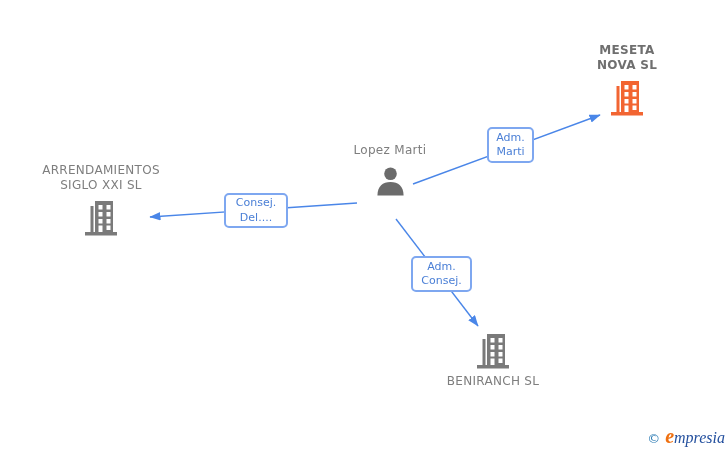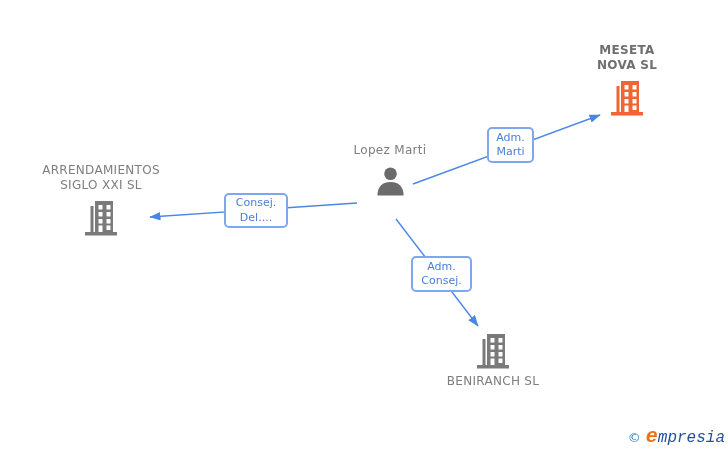--- a/index.html
+++ b/index.html
@@ -44,21 +44,21 @@
     color:var(--label-text);font-size:11px;line-height:14.5px;
     display:flex;flex-direction:column;align-items:center;justify-content:center;
     text-align:center;white-space:nowrap;
   }
 
   .footer-logo{
     position:absolute;right:3px;bottom:2px;z-index:4;
     display:flex;align-items:baseline;gap:5px;
   }
   .copyright{color:var(--copyright-blue);font-size:13px;}
-  .brand{font-family:Liberation Mono, monospace;font-style:italic;white-space:nowrap;}
+  .brand{font-family:Liberation Serif, serif;font-style:italic;white-space:nowrap;}
   .brand .first{color:var(--brand-orange);font-size:20px;font-weight:bold;}
   .brand .rest{color:var(--brand-blue);font-size:16px;}
 </style>
 </head>
 <body>
 
 <div class="canvas">
 
   <svg class="edges" width="728" height="450" viewBox="0 0 728 450">
     <defs>

